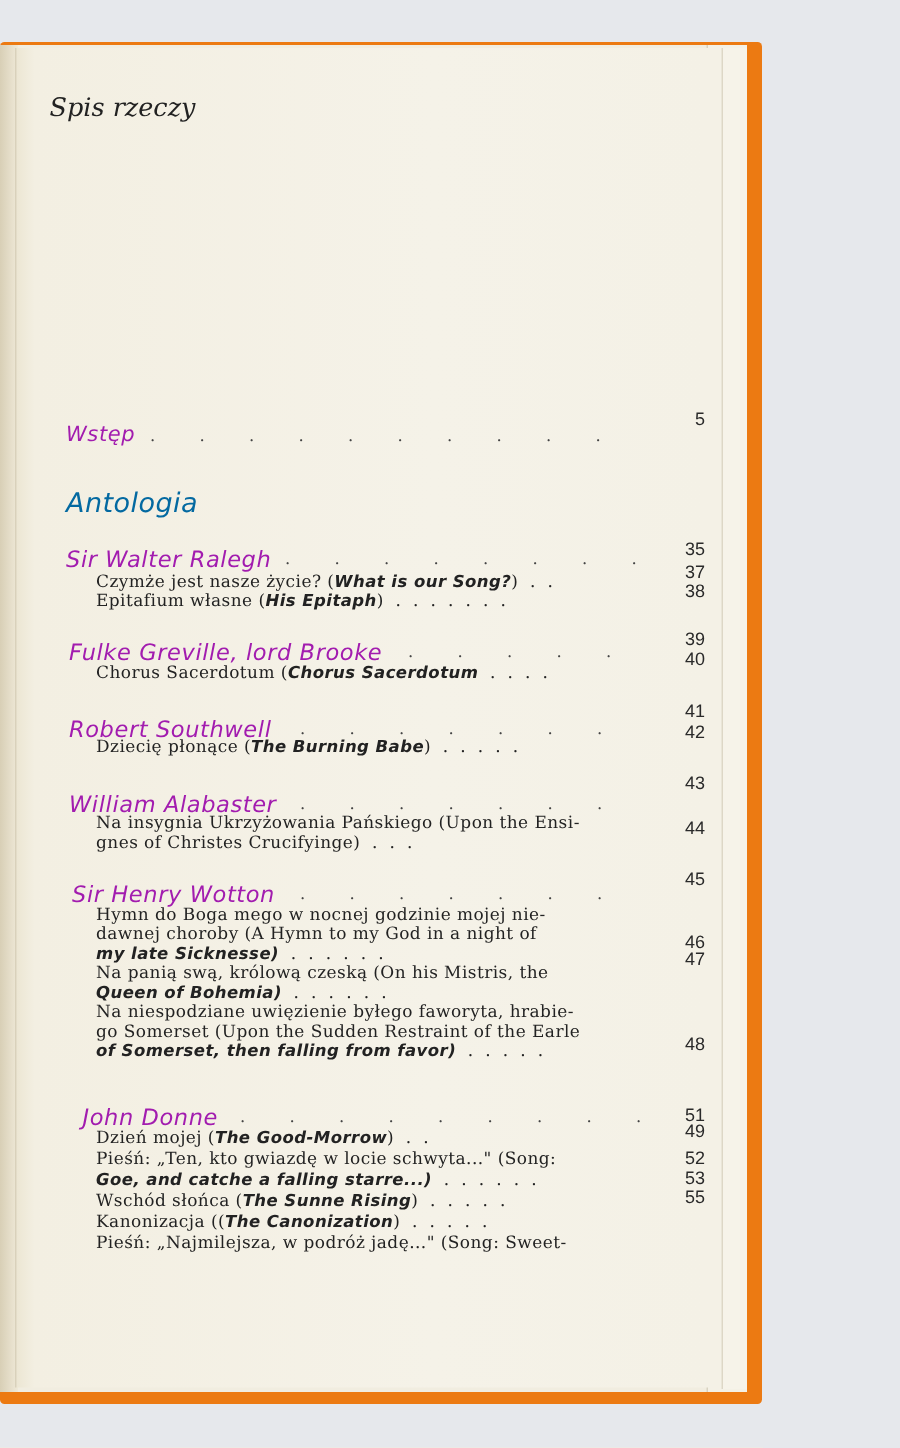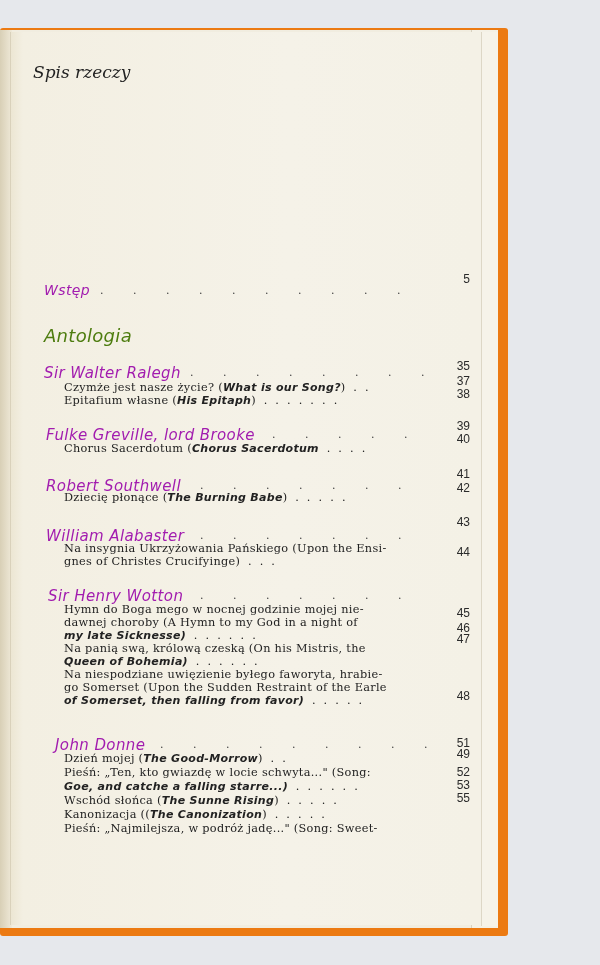--- a/index.html
+++ b/index.html
@@ -53,21 +53,21 @@
     font-size: 11.3px; color: #222; white-space: nowrap; letter-spacing: 0.3px;
   }
   .work i { font-family: "DejaVu Sans", sans-serif; font-style: italic; font-weight: bold; font-size: 11px; }
   .dots {
     position: absolute; color: #444; font-size: 11px; letter-spacing: 13px;
     white-space: nowrap; overflow: hidden;
   }
   .section {
     position: absolute; left: 44px; top: 325px;
     font-family: "DejaVu Sans", sans-serif; font-style: italic;
-    font-size: 18px; color: #4d7c0f; letter-spacing: 0.3px;
+    font-size: 18px; color: #0369a1; letter-spacing: 0.3px;
   }
 </style>
 </head>
 <body>
 
 <div class="cover"></div>
 <div class="page-stack">
   <div class="edge1"></div>
   <div class="edge2"></div>
 </div>
@@ -115,21 +115,21 @@
 
 <div class="pn" style="left:440px;top:515px;">43</div>
 <div class="author" style="left:46px;top:527px;">William Alabaster</div>
 <div class="dots" style="left:200px;top:529px;width:232px;">. . . . . . . . . .</div>
 <div class="work" style="top:542px;">Na insygnia Ukrzyżowania Pańskiego (Upon the Ensi-</div>
 <div class="pn" style="left:440px;top:545px;">44</div>
 <div class="work" style="top:555px;">
   <span>gnes of Christes Crucifyinge)</span> &nbsp;. &nbsp;. &nbsp;.
 </div>
 
-<div class="pn" style="left:440px;top:606px;">45</div>
+<div class="pn" style="left:440px;top:579px;">45</div>
 <div class="author" style="left:48px;top:587px;">
   <span class="pre">Sir</span>
   <span>Henry Wotton</span>
 </div>
 <div class="dots" style="left:200px;top:589px;width:232px;">. . . . . . . . . .</div>
 <div class="work" style="top:603px;">Hymn do Boga mego w nocnej godzinie mojej nie-</div>
 <div class="work" style="top:616px;">dawnej choroby (A Hymn to my God in a night of</div>
 <div class="pn" style="left:440px;top:621px;">46</div>
 <div class="work" style="top:629px;">
   <i>my late Sicknesse)</i> &nbsp;. &nbsp;. &nbsp;. &nbsp;. &nbsp;. &nbsp;.

